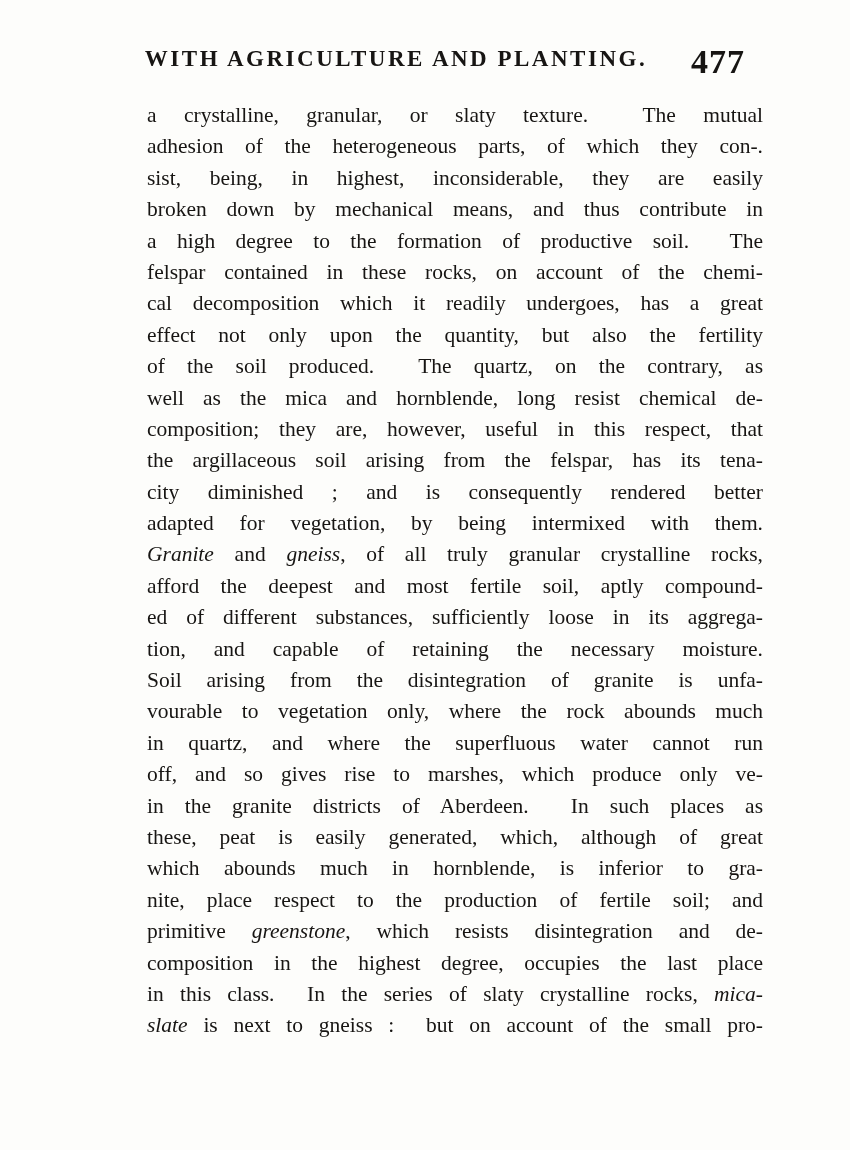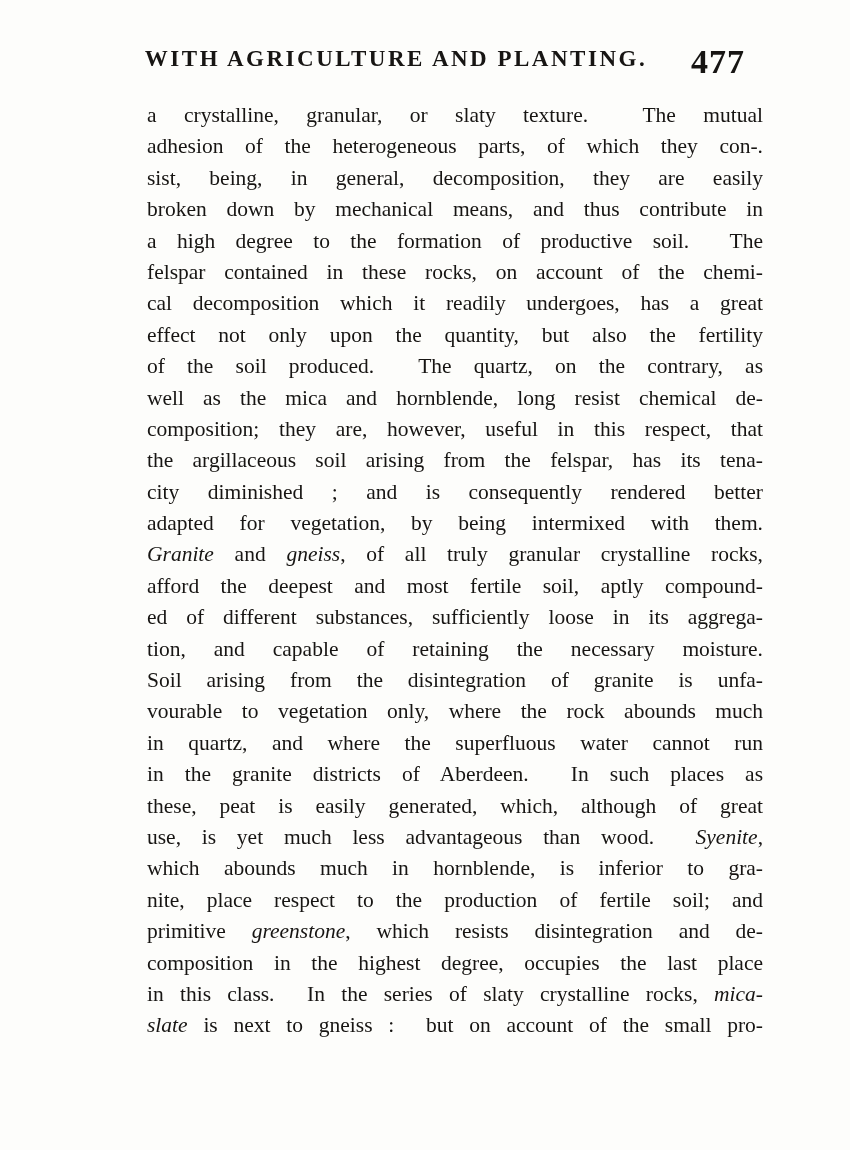--- a/index.html
+++ b/index.html
@@ -56,42 +56,42 @@
 <body>
 
 <div class="page">
   <div class="running-header">
     <div class="running-title">WITH AGRICULTURE AND PLANTING.</div>
     <div class="page-number">477</div>
   </div>
   <div class="body-text">
       <div class="line"><span>a crystalline, granular, or slaty texture.  The mutual</span></div>
       <div class="line"><span>adhesion of the heterogeneous parts, of which they con-.</span></div>
-      <div class="line"><span>sist, being, in general, decomposition, they are easily</span></div>
+      <div class="line"><span>sist, being, in highest, inconsiderable, they are easily</span></div>
       <div class="line"><span>broken down by mechanical means, and thus contribute in</span></div>
       <div class="line"><span>a high degree to the formation of productive soil.  The</span></div>
       <div class="line"><span>felspar contained in these rocks, on account of the chemi-</span></div>
       <div class="line"><span>cal decomposition which it readily undergoes, has a great</span></div>
       <div class="line"><span>effect not only upon the quantity, but also the fertility</span></div>
       <div class="line"><span>of the soil produced.  The quartz, on the contrary, as</span></div>
       <div class="line"><span>well as the mica and hornblende, long resist chemical de-</span></div>
       <div class="line"><span>composition; they are, however, useful in this respect, that</span></div>
       <div class="line"><span>the argillaceous soil arising from the felspar, has its tena-</span></div>
       <div class="line"><span>city diminished ; and is consequently rendered better</span></div>
       <div class="line"><span>adapted for vegetation, by being intermixed with them.</span></div>
       <div class="line"><span class="it">Granite</span><span> and </span><span class="it">gneiss</span><span>, of all truly granular crystalline rocks,</span></div>
       <div class="line"><span>afford the deepest and most fertile soil, aptly compound-</span></div>
       <div class="line"><span>ed of different substances, sufficiently loose in its aggrega-</span></div>
       <div class="line"><span>tion, and capable of retaining the necessary moisture.</span></div>
       <div class="line"><span>Soil arising from the disintegration of granite is unfa-</span></div>
       <div class="line"><span>vourable to vegetation only, where the rock abounds much</span></div>
       <div class="line"><span>in quartz, and where the superfluous water cannot run</span></div>
+      <div class="line"><span>off, and so gives rise to marshes, which produce only ve-</span></div>
       <div class="line"><span>in the granite districts of Aberdeen.  In such places as</span></div>
       <div class="line"><span>these, peat is easily generated, which, although of great</span></div>
-      <div class="line"><span>use, is yet much less advantageous than wood.  </span><span class="it">Syenite</span><span>,</span></div>
       <div class="line"><span>which abounds much in hornblende, is inferior to gra-</span></div>
       <div class="line"><span>nite, place respect to the production of fertile soil; and</span></div>
       <div class="line"><span>primitive </span><span class="it">greenstone</span><span>, which resists disintegration and de-</span></div>
       <div class="line"><span>composition in the highest degree, occupies the last place</span></div>
       <div class="line"><span>in this class.  In the series of slaty crystalline rocks, </span><span class="it">mica-</span></div>
       <div class="line"><span class="it">slate</span><span> is next to gneiss :  but on account of the small pro-</span></div>
     </div>
 </div>
 
 </body></html>

